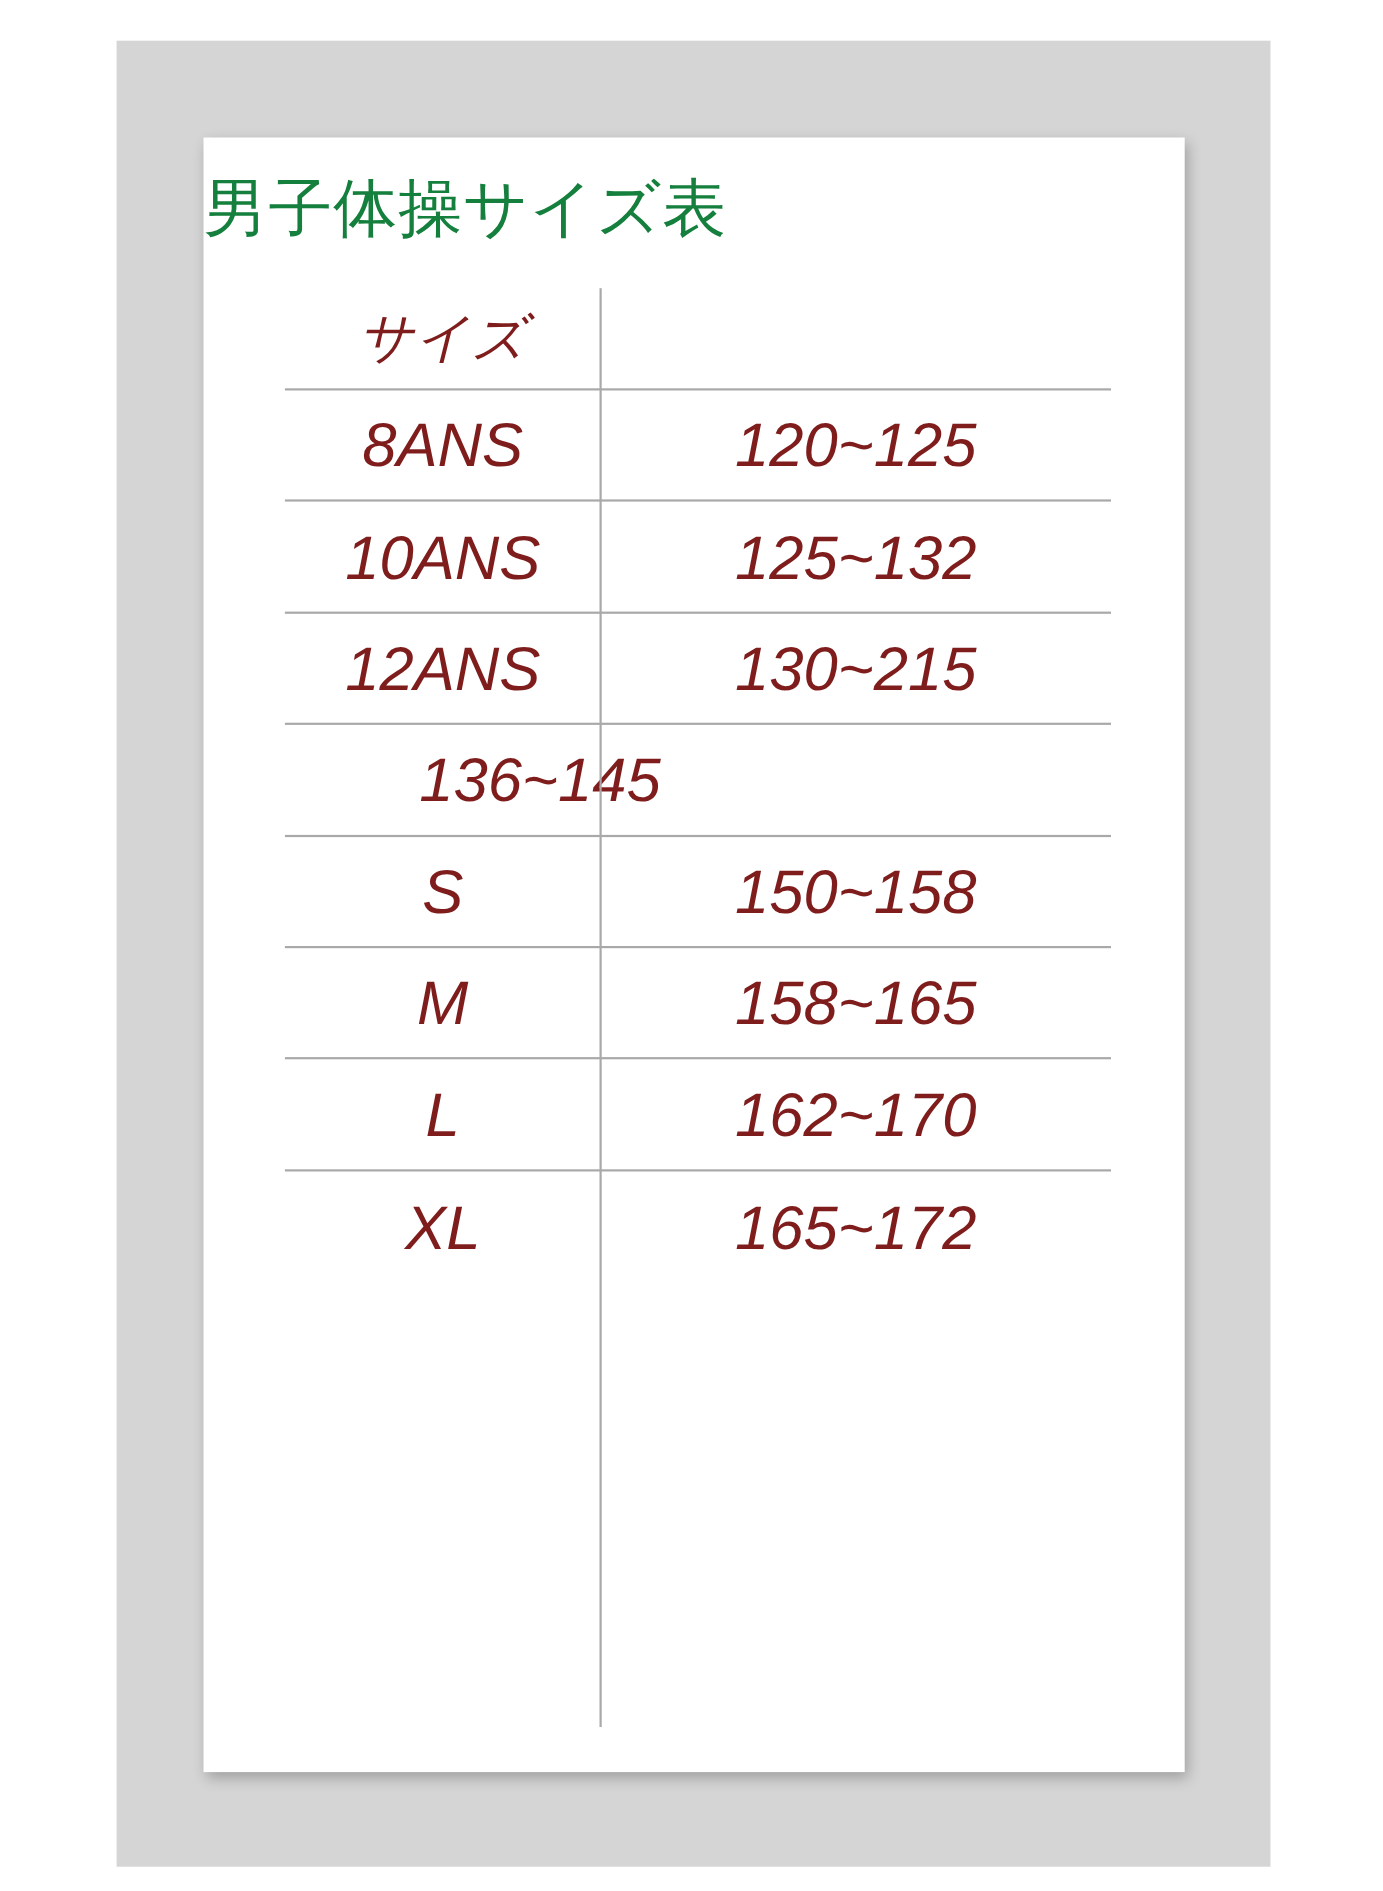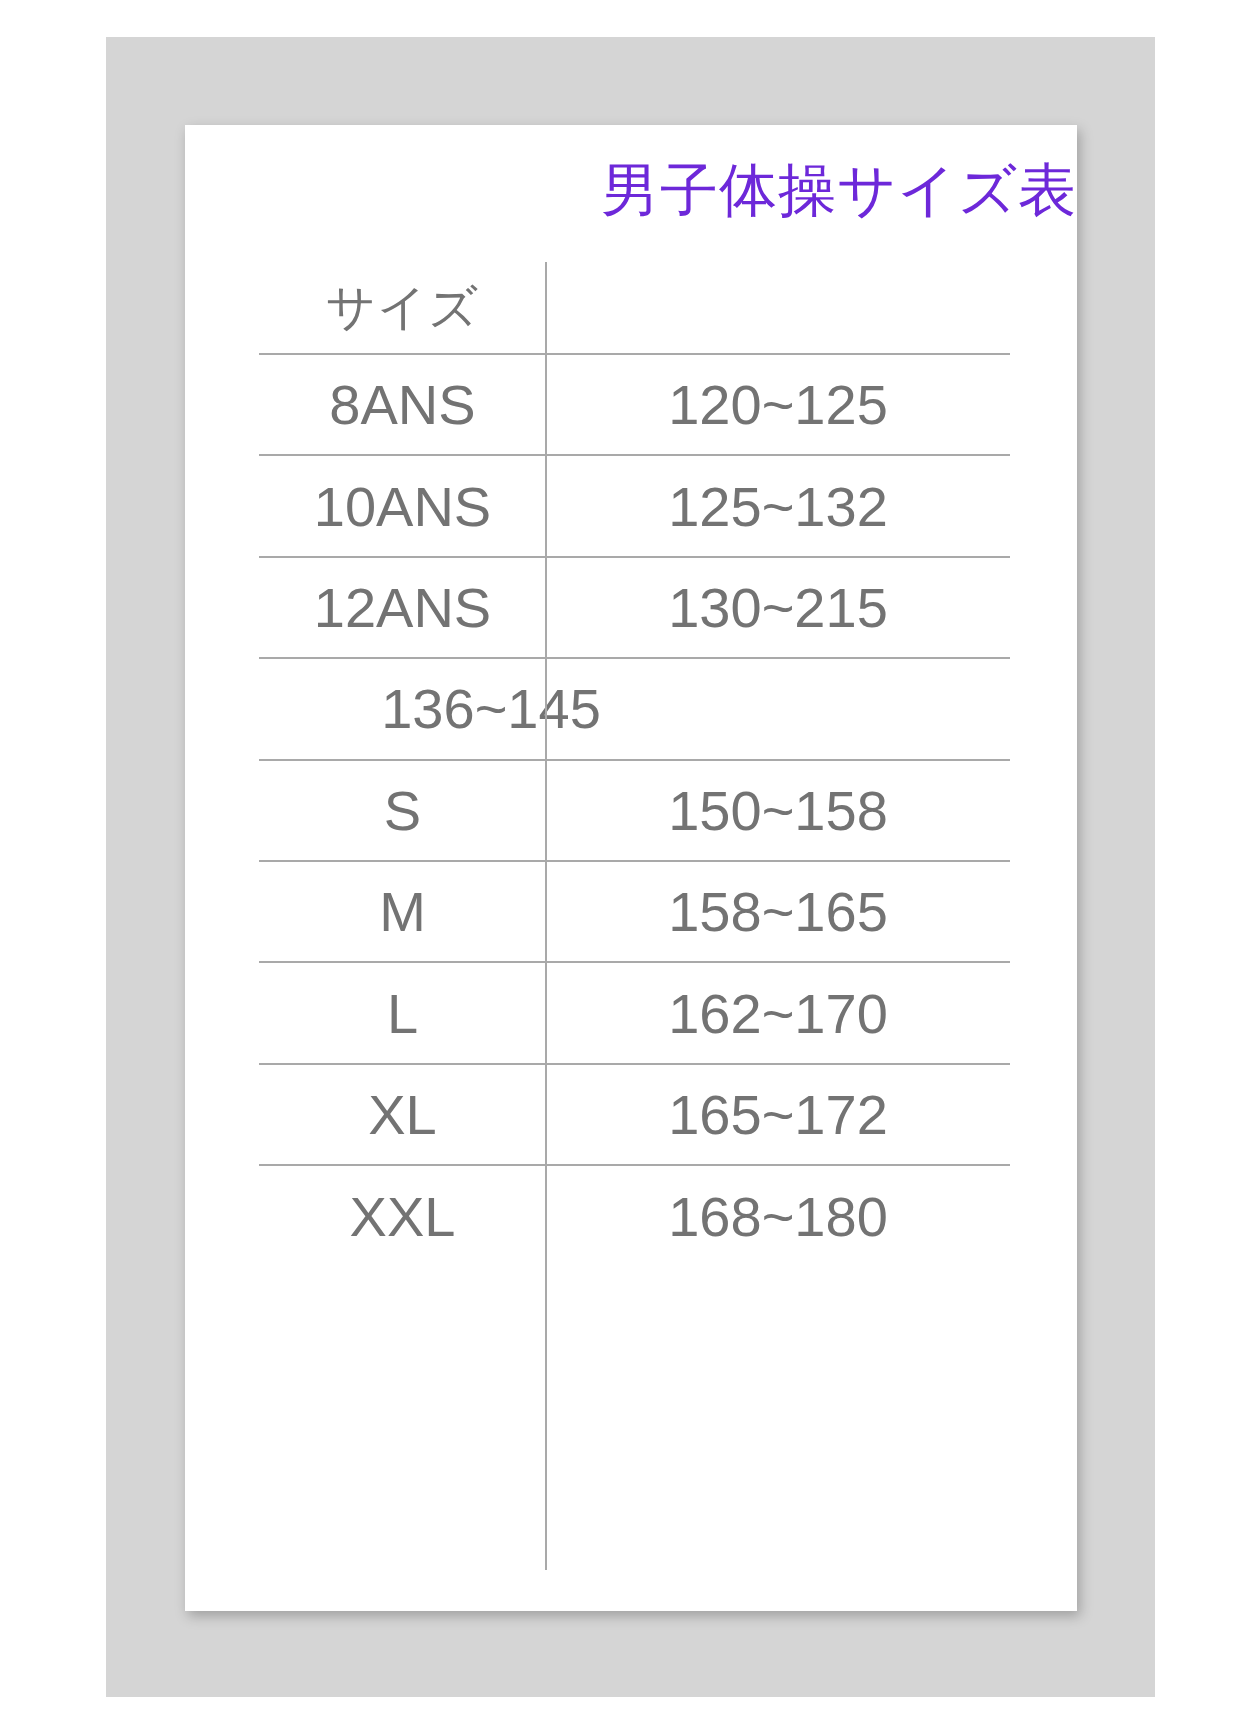--- a/index.html
+++ b/index.html
@@ -12,40 +12,40 @@
     position:absolute;left:106px;top:37px;width:1049px;height:1660px;
     background:#d5d5d5;
   }
   .card{
     position:absolute;left:79px;top:88px;width:892px;height:1486px;
     background:#ffffff;
     box-shadow:3px 5px 12px rgba(0,0,0,0.25);
   }
   .title{
     position:absolute;top:36px;left:0;width:100%;
-    text-align:right;
+    text-align:left;
     font-size:58px;line-height:58px;letter-spacing:1px;
-    color:#6d28d9;font-weight:400;
+    color:#15803d;font-weight:400;
   }
   .table{
     position:absolute;left:74px;top:137px;width:751px;
   }
   .vline{
     position:absolute;left:286px;top:0;width:2px;height:1308px;
     background:#a9a9a9;
   }
   .row{
     display:flex;box-sizing:border-box;height:101.4px;
     border-bottom:2px solid #a9a9a9;
   }
   .row.header{height:93px;}
   .row:last-child{border-bottom:none;}
   .cell{
     display:flex;align-items:center;justify-content:center;
-    color:#737373;font-weight:400;
+    color:#7f1d1d;font-weight:400;font-style:italic;
   }
   .cell.size{width:287px;font-size:56px;}
   .cell.height{width:464px;font-size:56px;}
   .row.header .cell{font-size:49px;letter-spacing:1px;}
 </style>
 </head>
 <body>
 
 <div class="frame">
   <div class="card">
@@ -83,20 +83,16 @@
         <div class="cell height">158~165</div>
       </div>
       <div class="row">
         <div class="cell size">L</div>
         <div class="cell height">162~170</div>
       </div>
       <div class="row">
         <div class="cell size">XL</div>
         <div class="cell height">165~172</div>
       </div>
-      <div class="row">
-        <div class="cell size">XXL</div>
-        <div class="cell height">168~180</div>
-      </div>
     </div>
 
   </div>
 </div>
 
 </body></html>

